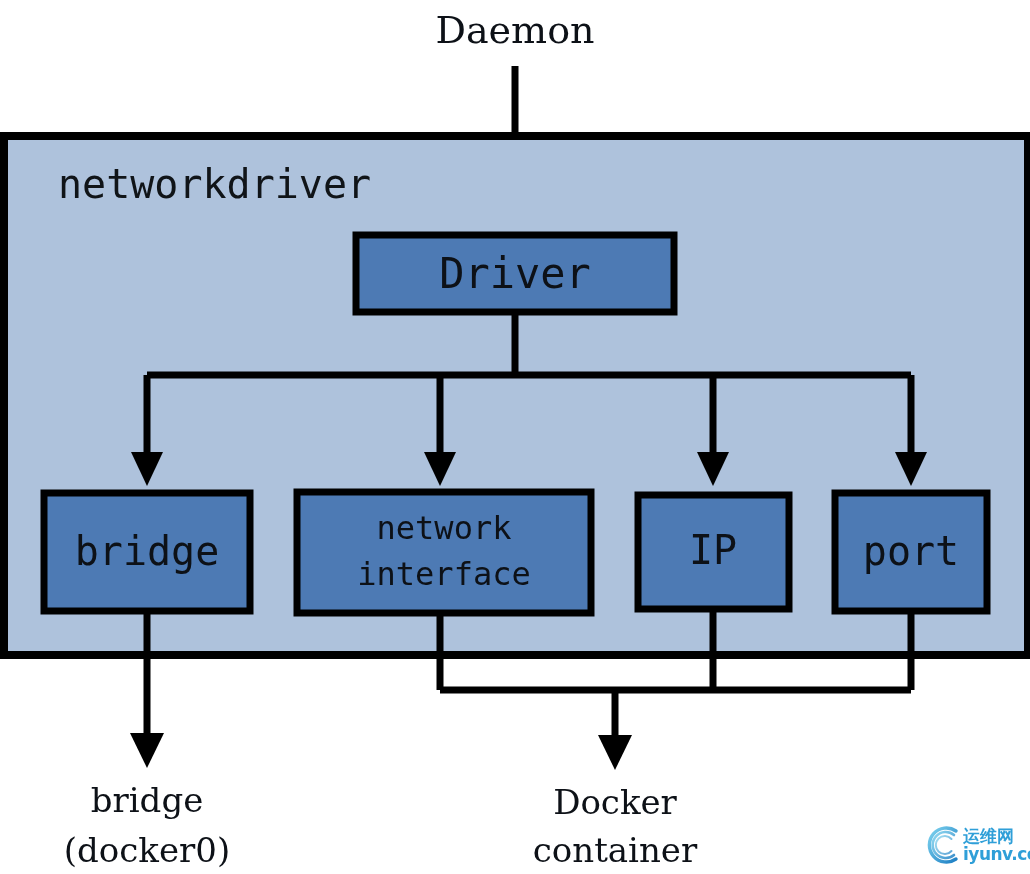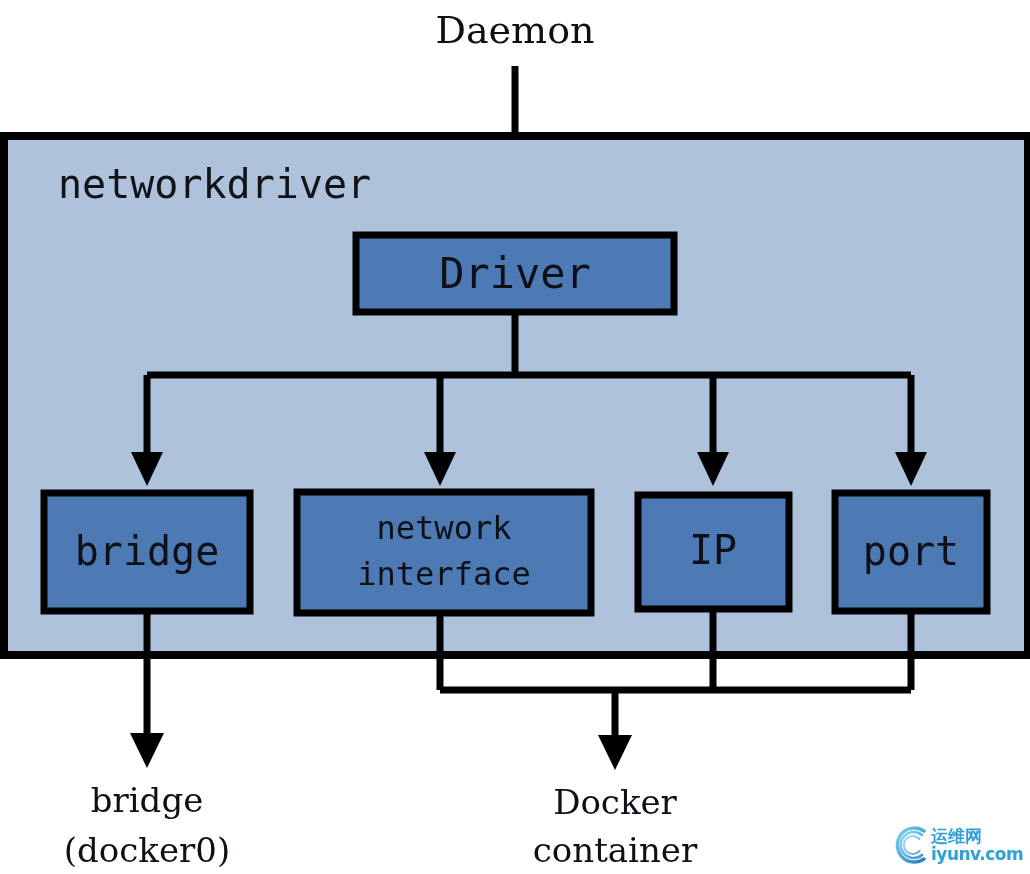--- a/index.html
+++ b/index.html
@@ -57,21 +57,21 @@
     stroke-width: 7;
   }
   .outer-box {
     fill: #aec2dc;
     stroke: #000000;
     stroke-width: 8;
   }
   
   #watermark {
     position: absolute;
-    left: 889px;
+    left: 921px;
     top: 820px;
     width: 104px;
     height: 50px;
     display: flex;
     align-items: center;
     gap: 2px;
     pointer-events: none;
   }
   #watermark .wm-mark {
     position: relative;

